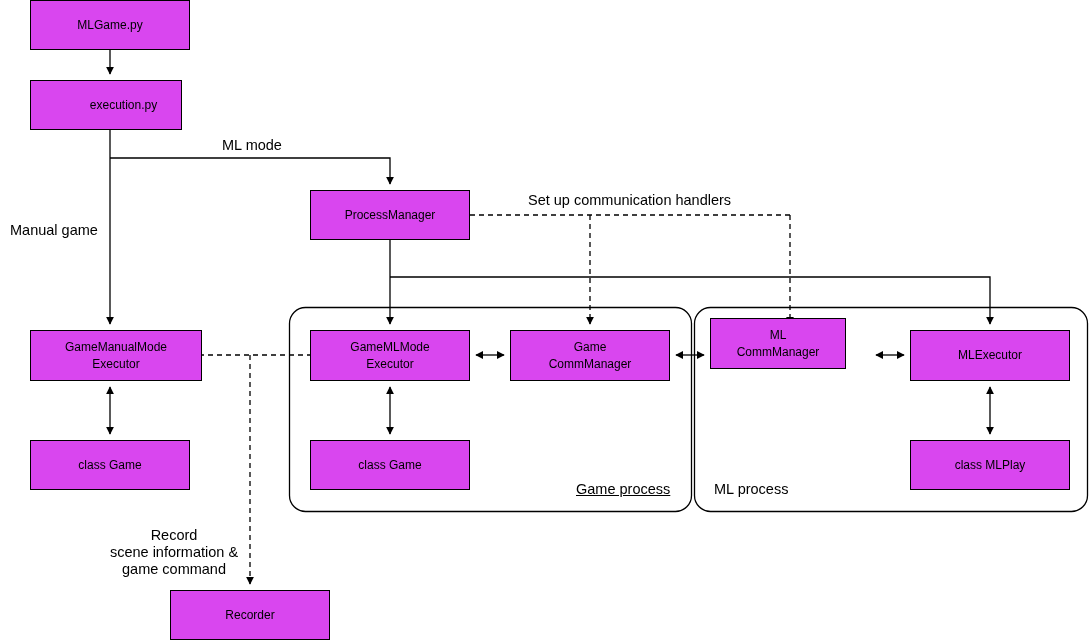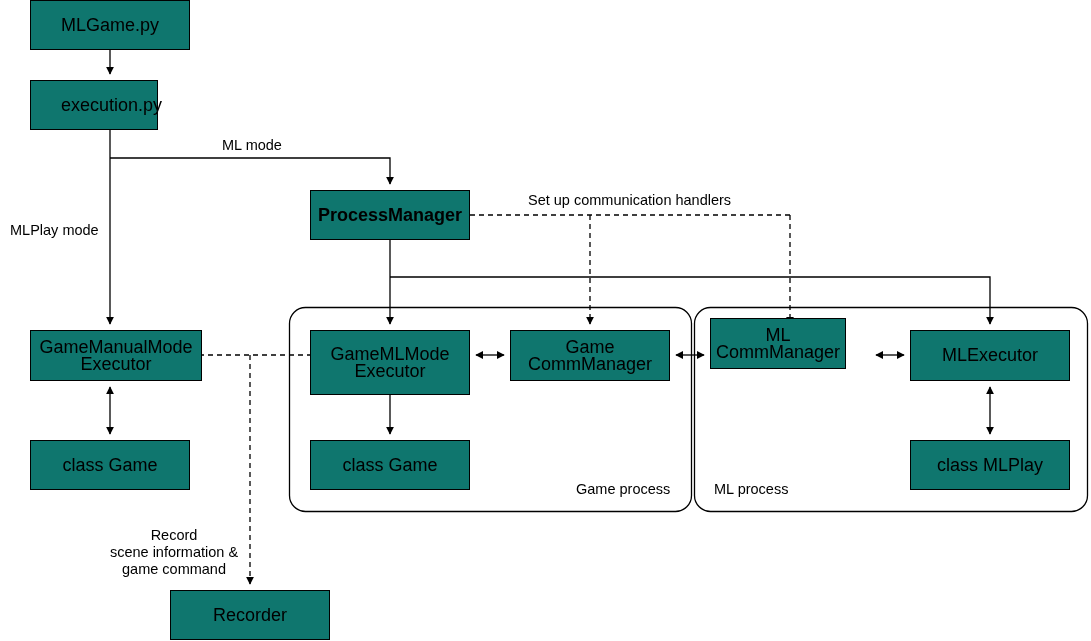--- a/index.html
+++ b/index.html
@@ -8,26 +8,26 @@
     font-family:"Liberation Sans","DejaVu Sans",sans-serif;
     color:#000000;
     overflow:hidden;
     position:relative;
   }
   #canvas{position:absolute;left:0;top:0;width:1091px;height:641px;}
   .node{
     position:absolute;
     box-sizing:border-box;
     border:1px solid #000000;
-    background:#0f766e;
+    background:#d946ef;
     display:flex;
     align-items:center;
     justify-content:center;
     text-align:center;
-    font-size:18px;
+    font-size:12px;
     line-height:17px;
     white-space:pre-line;
     z-index:3;
   }
   .container-label{
     position:absolute;
     font-size:14.5px;
     line-height:17px;
     z-index:3;
     white-space:nowrap;
@@ -93,53 +93,53 @@
       <path d="M 590 215 L 590 324" marker-end="url(#arrowEnd)"></path>
       <path d="M 790 215 L 790 324" marker-end="url(#arrowEnd)"></path>
 
       <path d="M 190 355 L 310 355"></path>
       <path d="M 250 355 L 250 584" marker-end="url(#arrowEnd)"></path>
     </g>
   </svg>
 
   <div class="node" style="left:30px;top:0px;width:160px;height:50px;">MLGame.py</div>
 
-  <div class="node" style="left:30px;top:80px;width:128px;height:50px;padding-left:35px;">execution.py</div>
+  <div class="node" style="left:30px;top:80px;width:152px;height:50px;padding-left:35px;">execution.py</div>
 
-  <div class="node" style="left:310px;top:190px;width:160px;height:50px;font-weight:bold;">ProcessManager</div>
+  <div class="node" style="left:310px;top:190px;width:160px;height:50px;">ProcessManager</div>
 
   <div class="node" style="left:30px;top:330px;width:172px;height:51px;">GameManualMode
 Executor</div>
 
   <div class="node" style="left:30px;top:440px;width:160px;height:50px;">class Game</div>
 
-  <div class="node" style="left:310px;top:330px;width:160px;height:65px;">GameMLMode
+  <div class="node" style="left:310px;top:330px;width:160px;height:51px;">GameMLMode
 Executor</div>
 
   <div class="node" style="left:310px;top:440px;width:160px;height:50px;">class Game</div>
 
   <div class="node" style="left:510px;top:330px;width:160px;height:51px;">Game
 CommManager</div>
 
   <div class="node" style="left:710px;top:318px;width:136px;height:51px;">ML
 CommManager</div>
 
   <div class="node" style="left:910px;top:330px;width:160px;height:51px;">MLExecutor</div>
 
   <div class="node" style="left:910px;top:440px;width:160px;height:50px;text-align:center;">class MLPlay</div>
 
   <div class="node" style="left:170px;top:590px;width:160px;height:50px;">Recorder</div>
 
-  <div class="container-label" style="left:576px;top:481px;">Game process</div>
+  <div class="container-label" style="left:576px;top:481px;text-decoration:underline;">Game process</div>
 
   <div class="container-label" style="left:714px;top:481px;">ML process</div>
 
   <div class="edge-label" style="left:222px;top:137px;width:80px;text-align:left;">ML mode</div>
 
-  <div class="edge-label" style="left:10px;top:222px;width:110px;text-align:left;">MLPlay mode</div>
+  <div class="edge-label" style="left:10px;top:222px;width:110px;text-align:left;">Manual game</div>
 
   <div class="edge-label" style="left:528px;top:192px;width:220px;text-align:left;">Set up communication handlers</div>
 
   <div class="edge-label" style="left:100px;top:518px;width:148px;text-align:center;margin-top:9px;">Record
 scene information &amp;
 game command</div>
 
 </div>
 
 </body></html>

